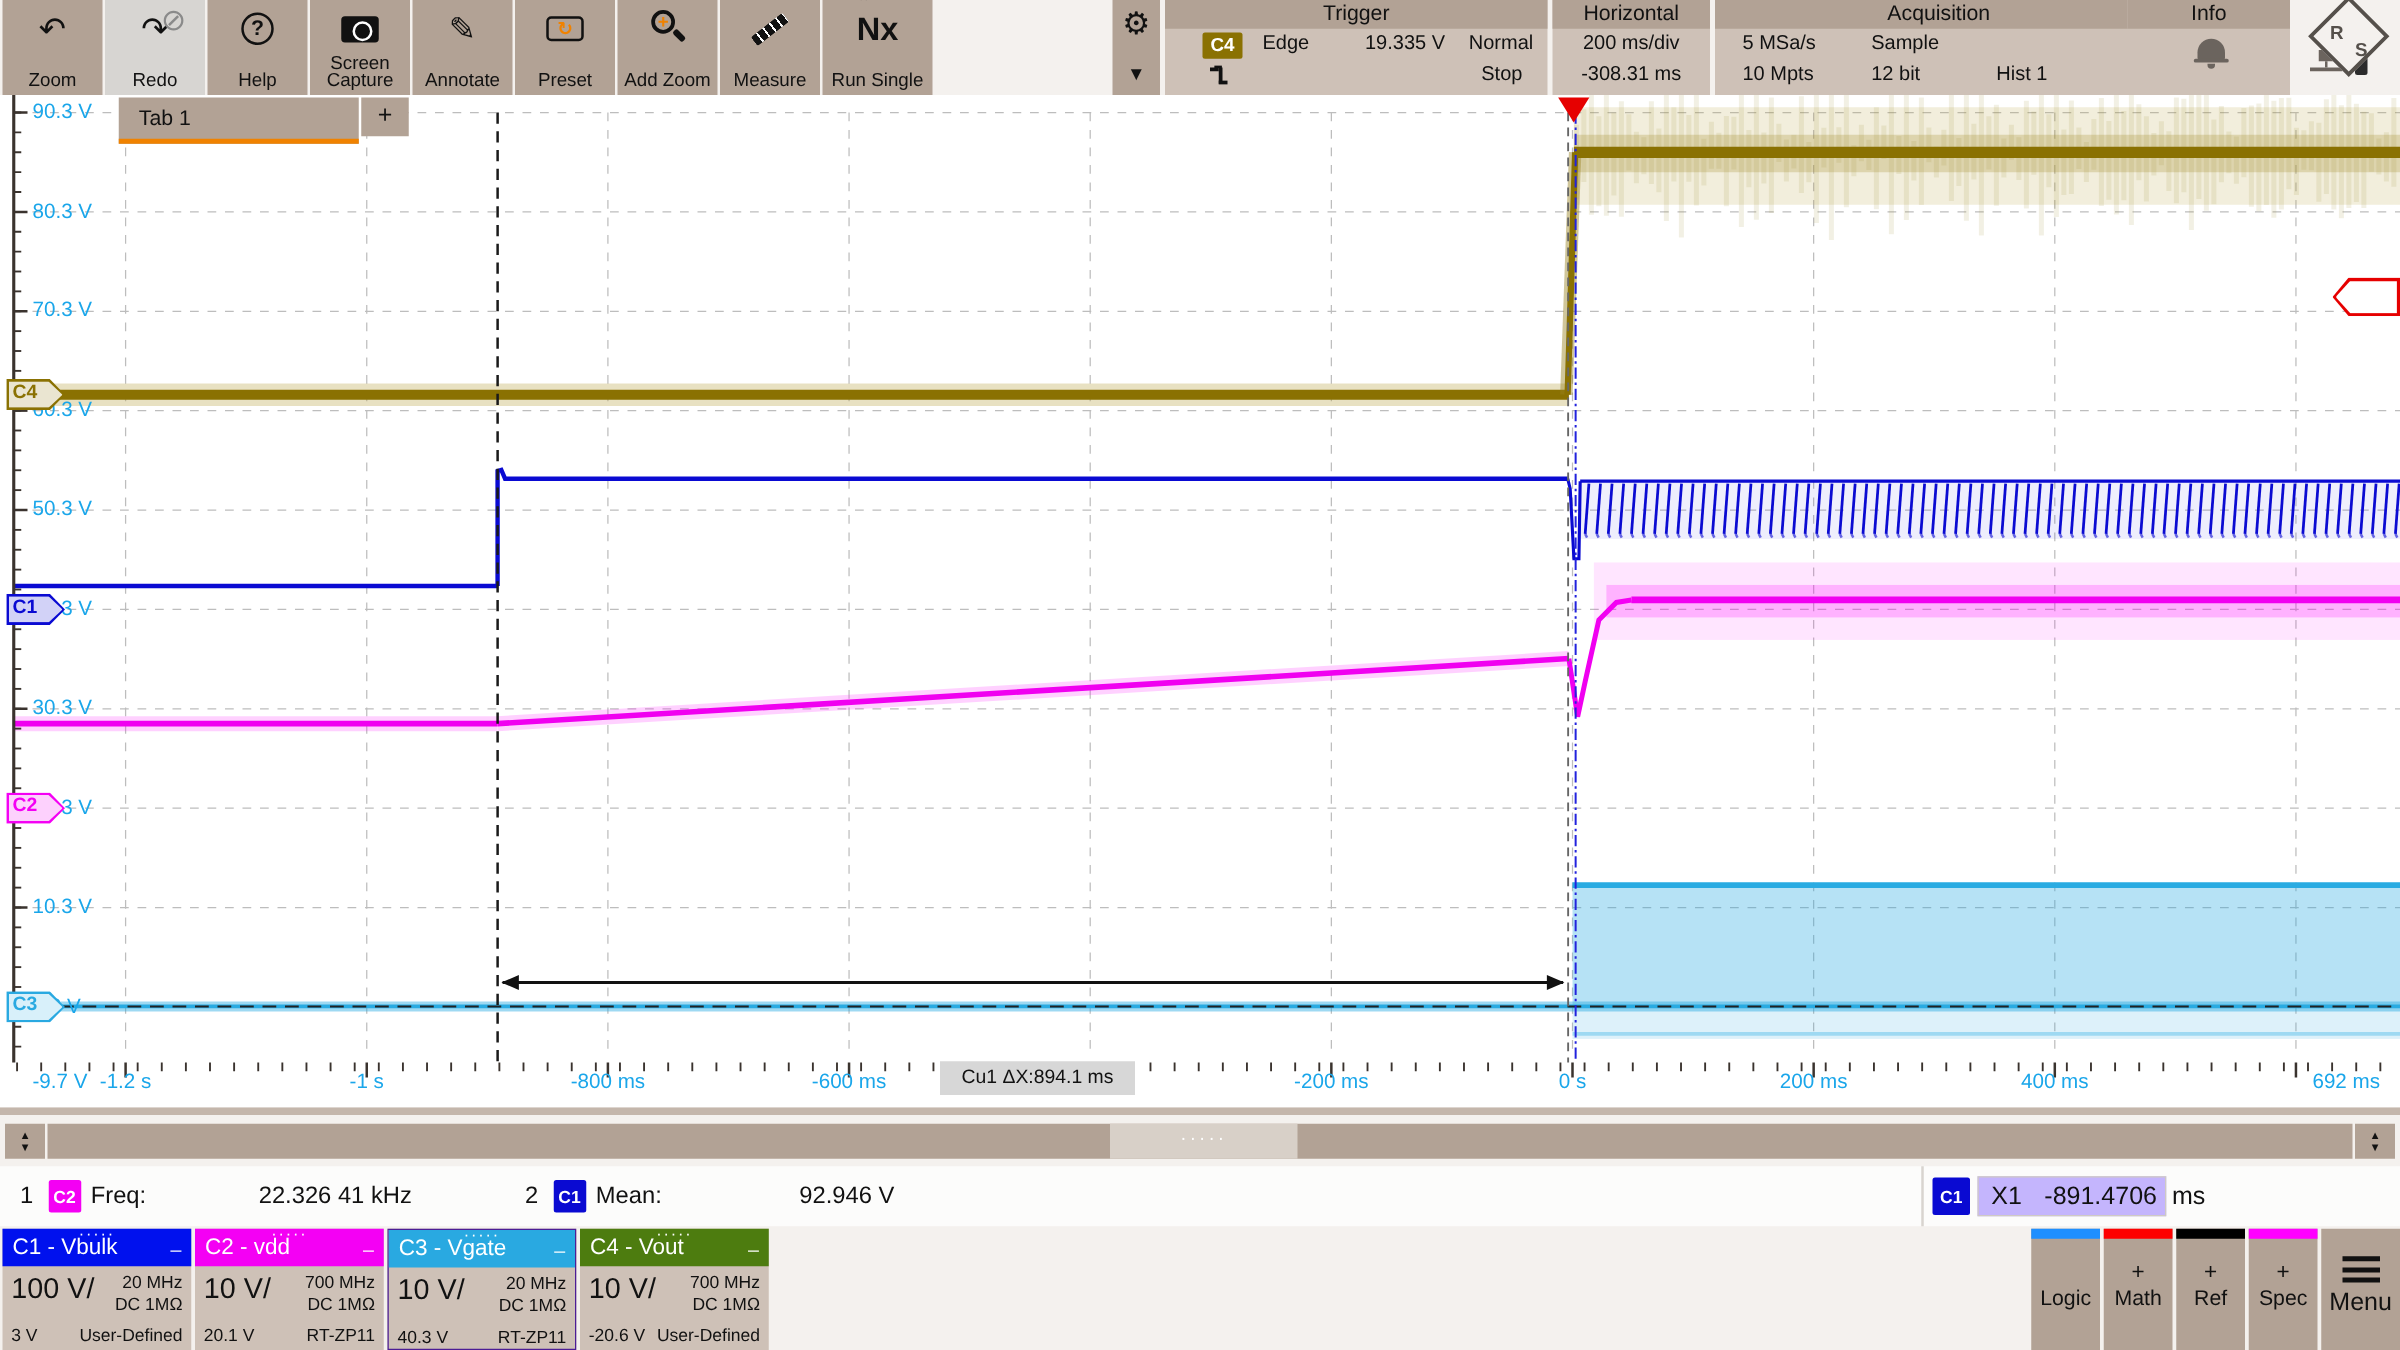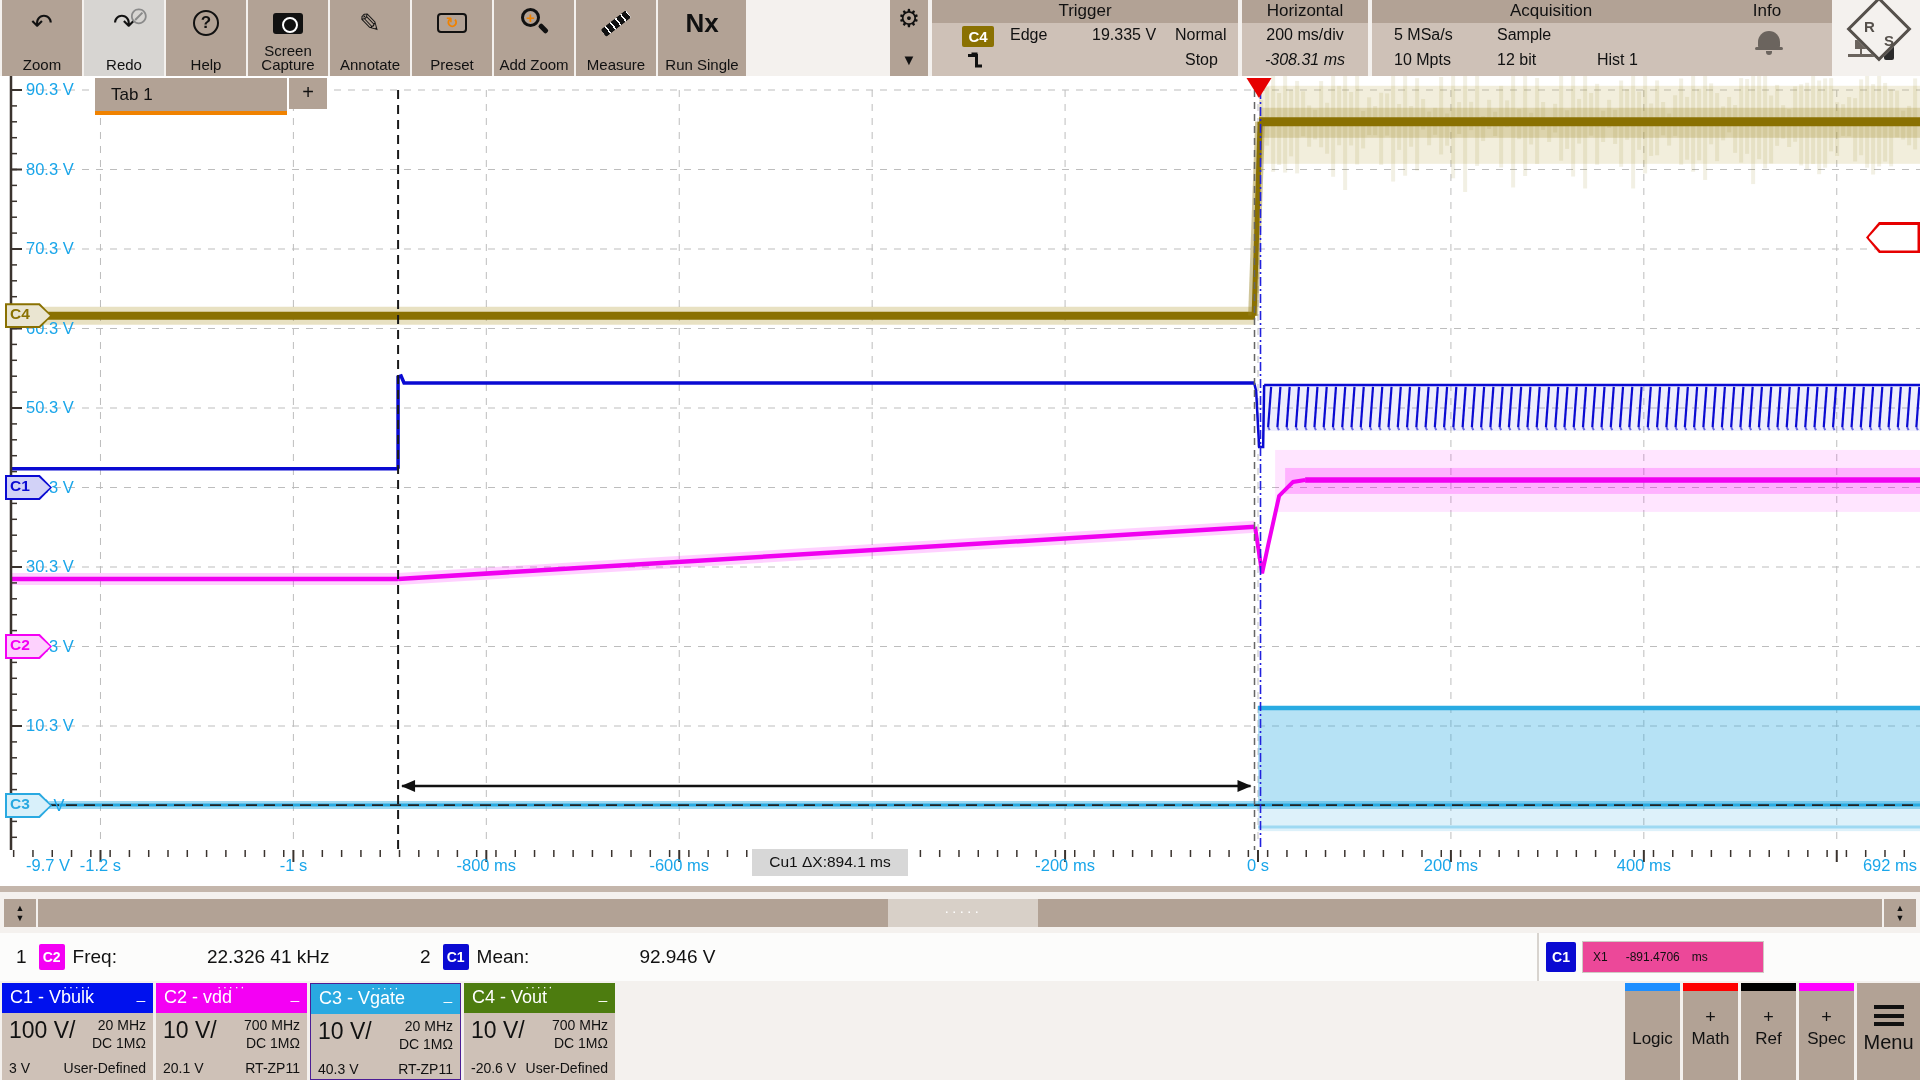--- a/index.html
+++ b/index.html
@@ -46,21 +46,21 @@
     color:#fff; font-size:15px; font-weight:bold; text-align:center; line-height:21px; border-radius:2px; }
   .slope-ic { position:absolute; left:36px; top:29px; width:16px; height:18px; }
   .slope-ic::before { content:""; position:absolute; left:7px; top:2px; width:2.5px; height:13px; background:#111; }
   .slope-ic::after { content:""; position:absolute; left:0; top:2px; width:7px; height:2.5px; background:#111;
     box-shadow:7px 10.5px 0 #111, 3px -2px 0 -0.5px #111; }
   .tr-edge { position:absolute; left:78px; top:3px; }
   .tr-level { position:absolute; left:160px; top:3px; }
   .tr-mode { position:absolute; left:243px; top:3px; }
   .tr-state { position:absolute; left:253px; top:28px; }
   .hz-scale { position:absolute; width:100%; text-align:center; top:3px; }
-  .hz-pos { position:absolute; width:100%; text-align:center; top:28px;font-style:italic; }
+  .hz-pos { position:absolute; width:100%; text-align:center; top:28px; }
   .aq-rate { position:absolute; left:22px; top:3px; }
   .aq-mode { position:absolute; left:125px; top:3px; }
   .aq-pts  { position:absolute; left:22px; top:28px; }
   .aq-bits { position:absolute; left:125px; top:28px; }
   .aq-hist { position:absolute; left:225px; top:28px; }
   .bell { position:absolute; left:56px; top:8px; width:22px; height:17px; background:#6b645e;
     border-radius:11px 11px 2px 2px; }
   .bell::after { content:""; position:absolute; left:-3px; top:16px; width:28px; height:3px; background:#6b645e; border-radius:2px; }
   .bell::before { content:""; position:absolute; left:8px; top:20px; width:6px; height:4px; background:#6b645e; border-radius:0 0 3px 3px; }
 
@@ -103,22 +103,22 @@
   #scr-handle { position:absolute; left:850px; top:0; width:150px; height:28px; background:#d8d0c8;
     color:#fff; text-align:center; font-size:15px; letter-spacing:2.5px; line-height:24px; cursor:grab; }
 
   
   #measrow { position:absolute; left:0; top:933px; width:1920px; height:48px; background:#fcfcfb; }
   #measrow .divline { position:absolute; left:1537px; top:0; width:2px; height:48px; background:#d8d4cf; }
   .meas-item { position:absolute; top:0; height:48px; display:flex; align-items:center; font-size:19px; color:#111; }
   .mbadge { width:26px; height:26px; border-radius:2px; color:#fff; font-size:14px; font-weight:bold;
     display:flex; align-items:center; justify-content:center; }
   #x1-area { position:absolute; left:1546px; top:8px; height:32px; display:flex; align-items:center; }
-  #x1-box { margin-left:6px; width:182px; height:32px; background:#ec4899; border:1px solid #cfcac4;
-    display:flex; align-items:center; font-size:12px; color:#111; padding:0 10px; }
+  #x1-box { margin-left:6px; width:151px; height:32px; background:#c4b5fd; border:1px solid #cfcac4;
+    display:flex; align-items:center; font-size:20px; color:#111; padding:0 10px; }
 
   
   .chbox { position:absolute; top:983px; width:151px; height:97px; background:#cec1b7; cursor:pointer; }
   .chbox .hd { height:30px; color:#fff; font-size:18px; padding:4px 6px 0 8px; position:relative; white-space:nowrap; }
   .chbox .hd .dots { position:absolute; left:50%; top:-4px; transform:translateX(-50%); font-size:13px; letter-spacing:1.5px; }
   .chbox .hd .min { position:absolute; right:8px; top:2px; font-size:15px; }
   .chbox .r1 { position:relative; height:44px; }
   .chbox .scale { position:absolute; left:7px; top:4px; font-size:23px; color:#111; }
   .chbox .bw { position:absolute; right:7px; top:4px; font-size:14px; color:#111; text-align:right; }
   .chbox .cp { position:absolute; right:7px; top:22px; font-size:14px; color:#111; text-align:right; }
@@ -746,21 +746,21 @@
     <div id="tlabels">
         <span class="tlab" style="left: 100.48px; top: 780px;">-1.2 s</span>
         <span class="tlab" style="left: 293.4px; top: 780px;">-1 s</span>
         <span class="tlab" style="left: 486.32px; top: 780px;">-800 ms</span>
         <span class="tlab" style="left: 679.24px; top: 780px;">-600 ms</span>
         <span class="tlab" style="left: 872.16px; top: 780px;">-400 ms</span>
         <span class="tlab" style="left: 1065.08px; top: 780px;">-200 ms</span>
         <span class="tlab" style="left: 1258px; top: 780px;">0 s</span>
         <span class="tlab" style="left: 1450.92px; top: 780px;">200 ms</span>
         <span class="tlab" style="left: 1643.84px; top: 780px;">400 ms</span>
-        <span class="tlab" style="left: 1877px; top: 780px; margin-left: 13px;">692 ms</span>
+        <span class="tlab" style="left: 1877px; top: 780px;">692 ms</span>
       </div>
     <div id="chan-badges">
         <div class="chan-badge" style="top: 227.28px; background: rgb(138, 113, 2);">
           <span class="in"></span>
           <span class="tx" style="color: rgb(138, 113, 2);">C4</span>
         </div>
         <div class="chan-badge" style="top: 399px; background: rgb(10, 10, 210);">
           <span class="in"></span>
           <span class="tx" style="color: rgb(10, 10, 210);">C1</span>
         </div>

